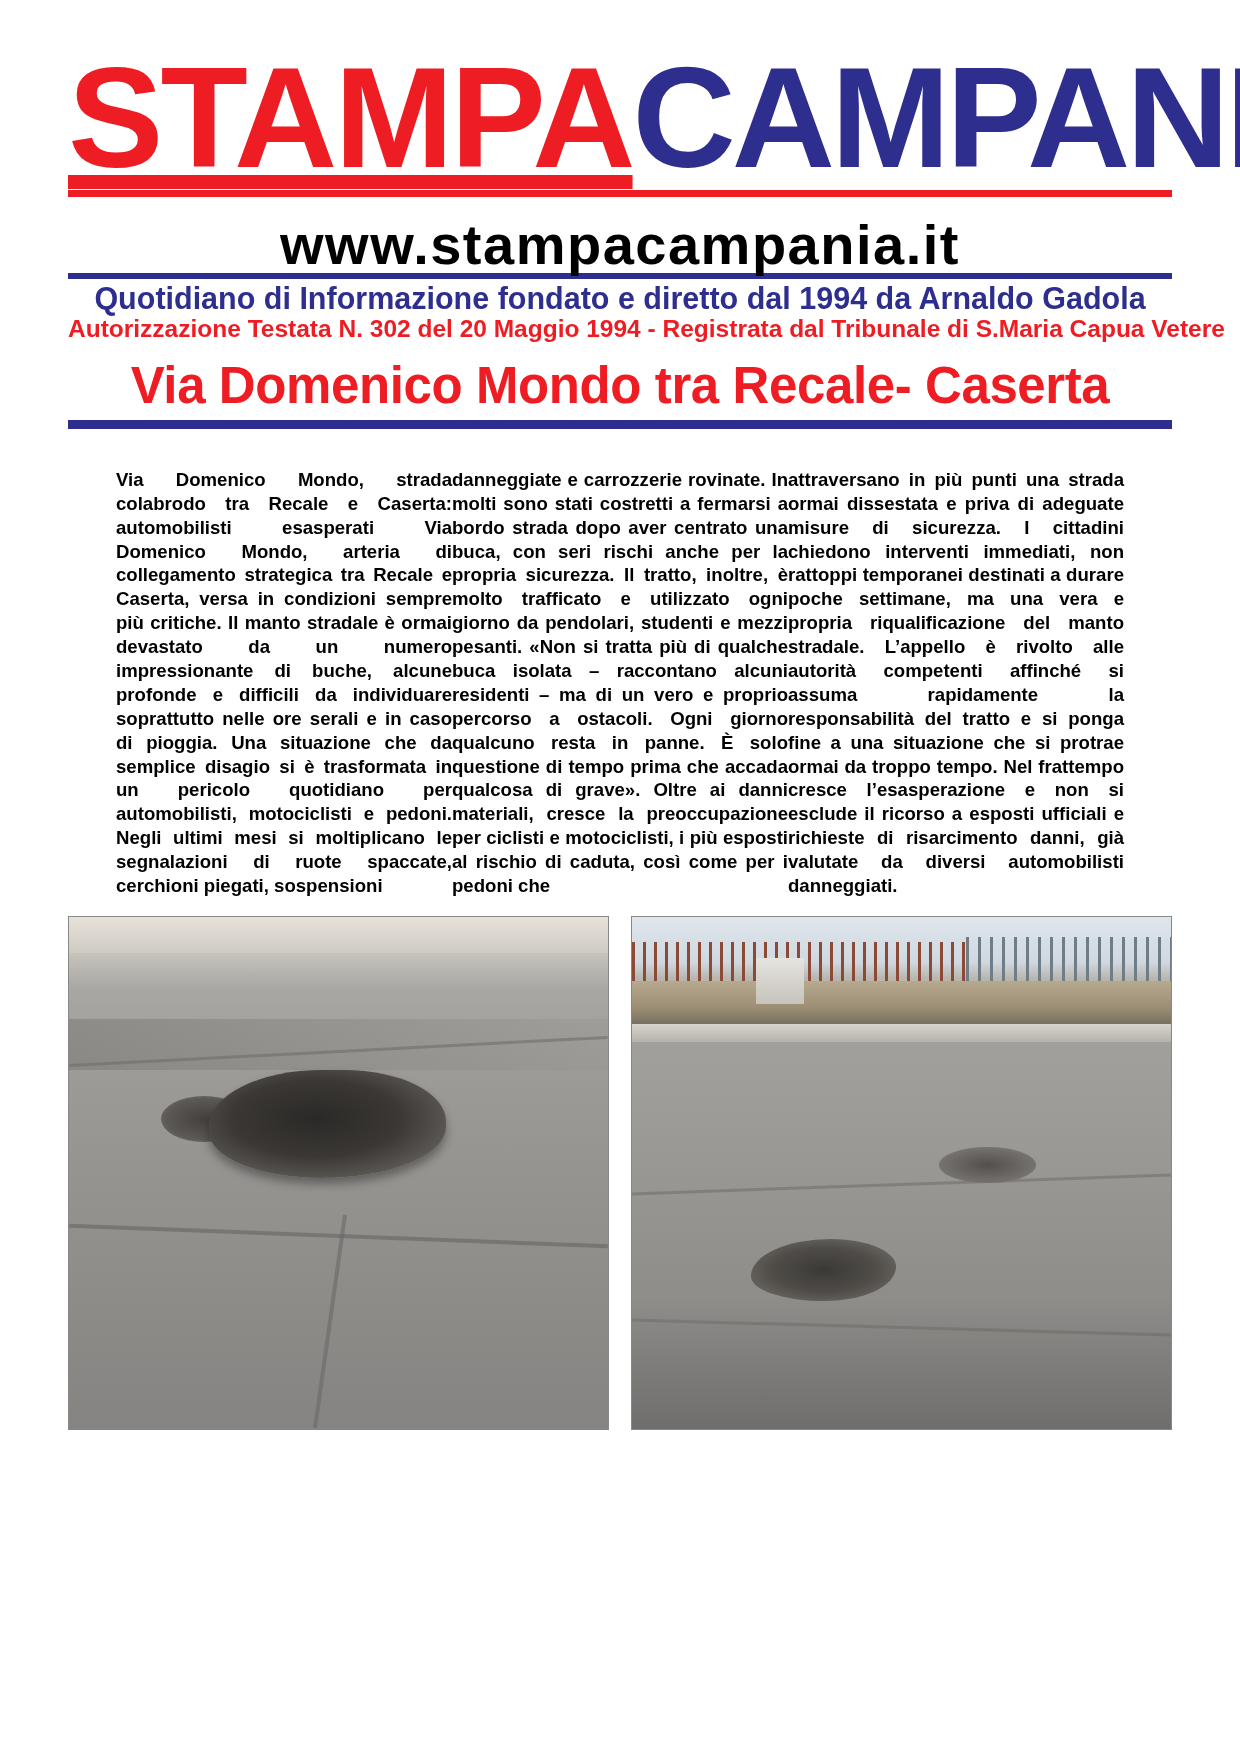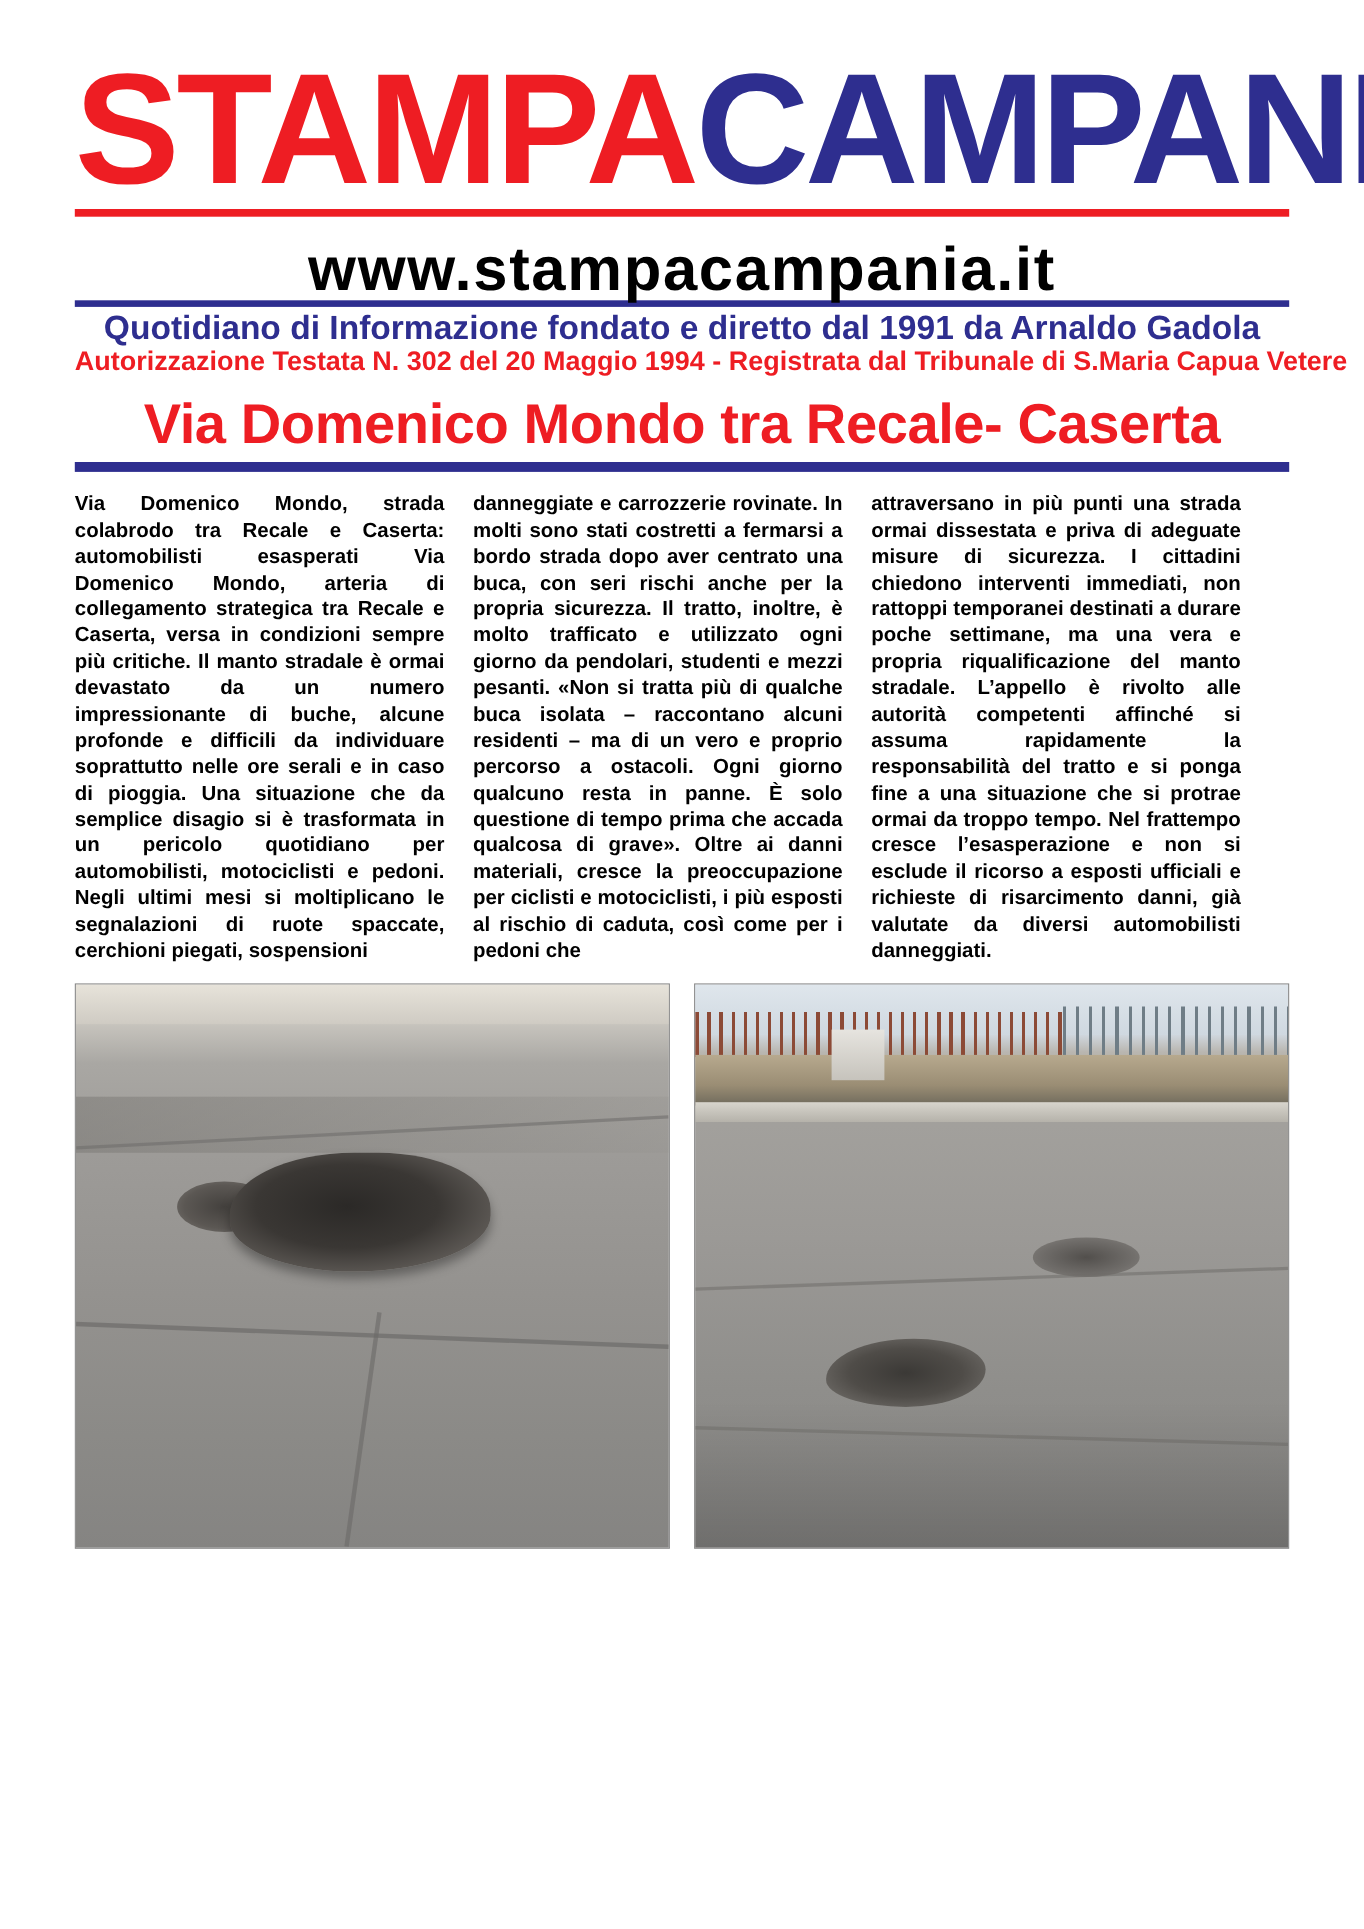--- a/index.html
+++ b/index.html
@@ -33,20 +33,21 @@
     justify-content: space-between;
     line-height: 0.92;
     white-space: nowrap;
   }
   .logo-stampa {
     font-family: "Liberation Sans", sans-serif;
     font-weight: bold;
     font-size: 143px;
     color: #ee1d23;
     letter-spacing: -3px;
+    text-decoration: underline;
   }
   .logo-campania {
     font-family: "Liberation Sans", sans-serif;
     font-weight: bold;
     font-size: 143px;
     color: #2e2e8f;
     letter-spacing: -4px;
   }
 
   .rule-red {
@@ -138,22 +139,22 @@
     line-height: 1.08;
     margin-top: 8px;
     letter-spacing: 0px;
     word-spacing: 14px;
     white-space: nowrap;
   }
 
   
   .columns {
     display: flex;
-    gap: 26px;
-    margin: 17px 68px 0 68px;
+    margin: 39px 68px 0 68px;
+    justify-content: center;
   }
   .col {
     width: 336px;
     font-size: 18.6px;
     line-height: 1.285;
     font-weight: bold;
     color: #000000;
     text-align: justify;
     text-justify: inter-word;
   }
@@ -277,21 +278,21 @@
 <div class="page">
 
   <div class="masthead">
     <div class="logo-line">
       <span class="logo-stampa">STAMPA</span>
       <span class="logo-campania">CAMPANIA</span>
     </div>
     <div class="rule-red"></div>
     <div class="website">www.stampacampania.it</div>
     <div class="rule-blue"></div>
-    <div class="tagline">Quotidiano di Informazione fondato e diretto dal 1991 da Arnaldo Gadola</div>
+    <div class="tagline">Quotidiano di Informazione fondato e diretto dal 1994 da Arnaldo Gadola</div>
     <div class="authorization">Autorizzazione Testata N. 302 del 20 Maggio 1994 - Registrata dal Tribunale di S.Maria Capua Vetere</div>
   </div>
 
   <div class="masthead" style="margin-top:0">
     <div class="headline-main">Via Domenico Mondo tra Recale- Caserta</div>
     <div class="rule-blue-thick"></div>
   </div>
 
   <div class="columns">
     <div class="col">

